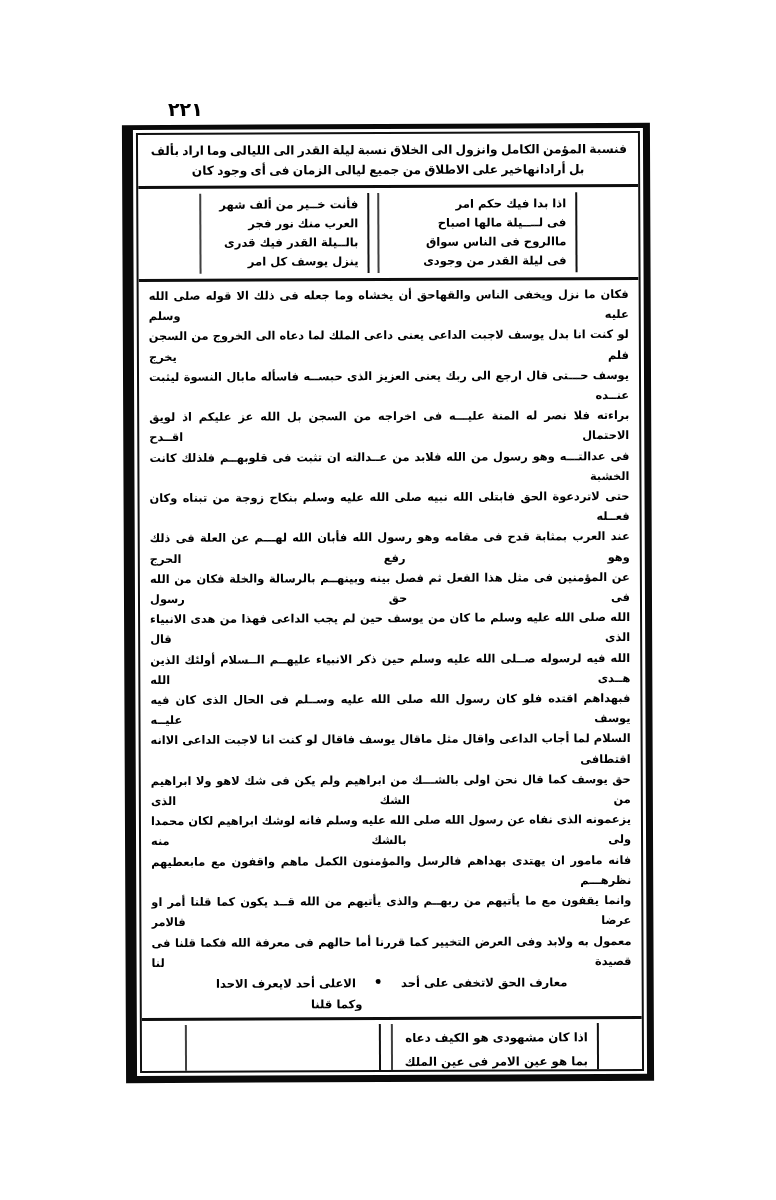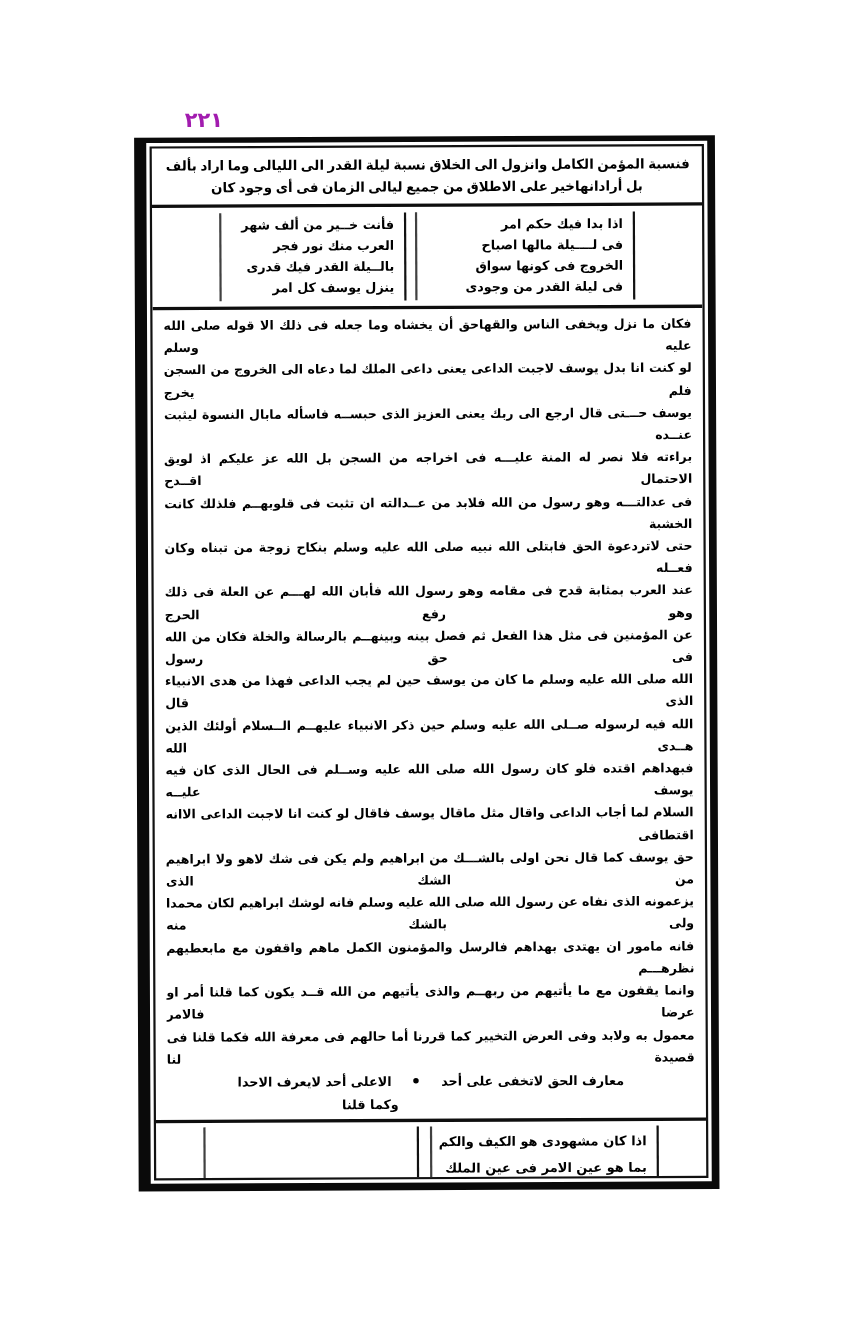--- a/index.html
+++ b/index.html
@@ -15,21 +15,21 @@
     overflow: hidden;
   }
 
   
   .folio {
     position: absolute;
     left: 168px;
     top: 98px;
     font-size: 19px;
     letter-spacing: 1px;
-    color: #a21caf;
+    color: #000000;
     font-family: "DejaVu Sans", sans-serif;
     font-weight: 700;
     direction: rtl;
   }
 
   
   .page-frame {
     position: absolute;
     left: 124px;
     top: 124px;
@@ -167,21 +167,21 @@
 
     <div class="head-block">
       <div class="ar ar-line l1">فنسبة المؤمن الكامل وانزول الى الخلاق نسبة ليلة القدر الى الليالى وما اراد بألف شهر وقتبا</div>
       <div class="ar ar-line l2">بل أرادانهاخير على الاطلاق من جميع ليالى الزمان فى أى وجود كان</div>
     </div>
 
     <div class="poem-table top">
       <div class="poem-col first">
         <div class="ar poem-line">اذا بدا فيك حكم امر</div>
         <div class="ar poem-line">فى لــــيلة مالها اصباح</div>
-        <div class="ar poem-line">الخروج فى كونها سواق</div>
+        <div class="ar poem-line">ماالروح فى الناس سواق</div>
         <div class="ar poem-line">فى ليلة القدر من وجودى</div>
       </div>
       <div class="poem-col second">
         <div class="ar poem-line">فأنت خــير من ألف شهر</div>
         <div class="ar poem-line">العرب منك نور فجر</div>
         <div class="ar poem-line">بالــيلة القدر فيك قدرى</div>
         <div class="ar poem-line">ينزل يوسف كل امر</div>
       </div>
     </div>
 
@@ -208,21 +208,21 @@
         <span>معارف الحق لاتخفى على أحد</span>
         <span class="verse-dot"></span>
         <span>الاعلى أحد لايعرف الاحدا</span>
       </div>
 
       <div class="ar verse-tag">وكما قلنا</div>
     </div>
 
     <div class="poem-table bottom">
       <div class="poem-col first">
-        <div class="ar poem-line">اذا كان مشهودى هو الكيف والكم</div>
+        <div class="ar poem-line">اذا كان مشهودى هو الكيف دعاه</div>
         <div class="ar poem-line">بما هو عين الامر فى عين الملك</div>
         <div class="ar poem-line">فماهو هــــن فى الحقيقة واضح</div>
 
       </div>
       <div class="poem-col second">
 
       </div>
     </div>
 
   </div>

